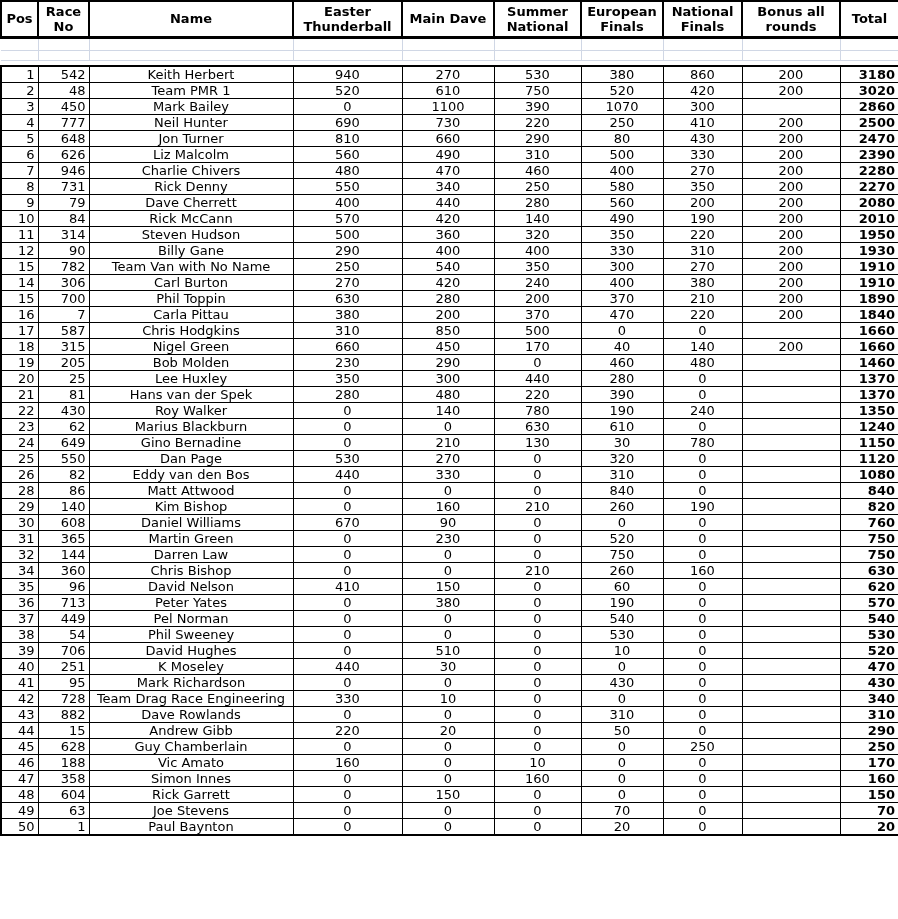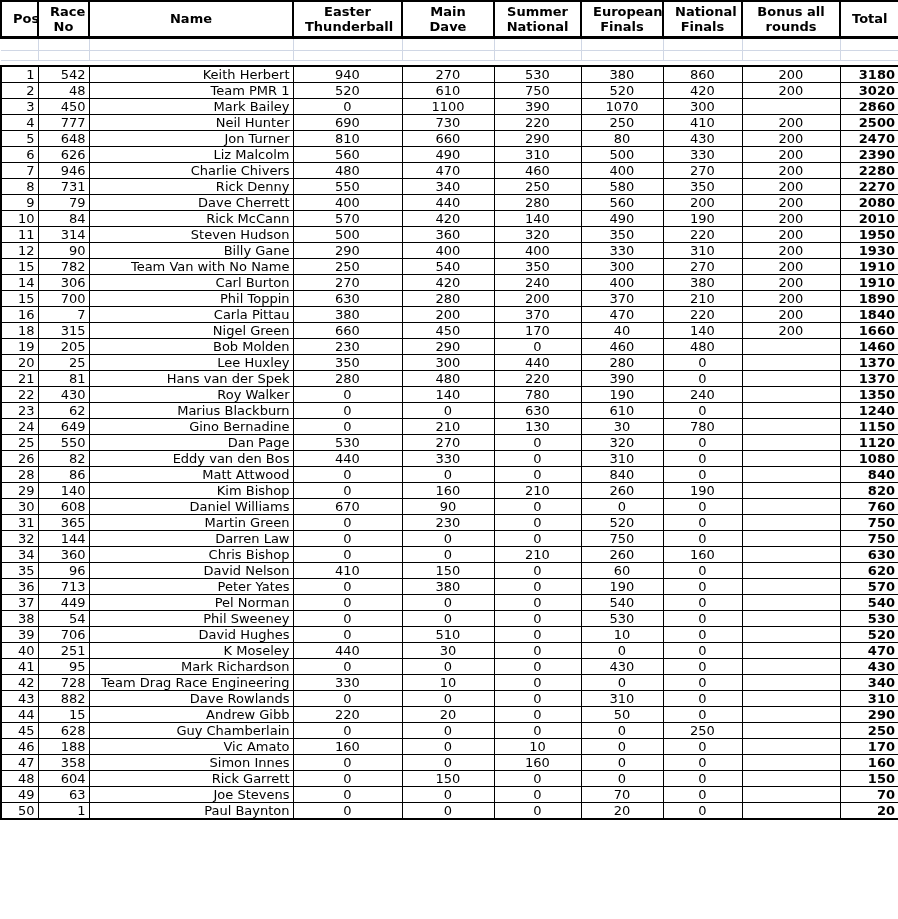--- a/index.html
+++ b/index.html
@@ -26,21 +26,21 @@
     border: 2px solid var(--border);
     border-bottom: 3px solid var(--border);
     background: var(--bg);
     font-size: 13px;
     font-weight: bold;
     text-align: center;
     vertical-align: middle;
     white-space: pre-line;
     line-height: 15px;
     height: 36px;
-    padding: 1px 11px;
+    padding: 1px 3px;
   }
   
   tbody.gap td {
     border-right: 1px solid var(--gridline);
     border-bottom: 1px solid var(--gridline);
     height: 13px;
     padding: 0;
   }
   tbody.gap tr.gap-row-2 td { height: 10px; }
   tbody.gap tr.strip-row td {
@@ -56,21 +56,21 @@
     padding: 0 3px;
     white-space: nowrap;
     overflow: hidden;
     vertical-align: middle;
     background: var(--bg);
   }
   tbody.data tr:first-child td { border-top: 2px solid var(--border); }
   tbody.data tr:last-child td  { border-bottom: 2px solid var(--border); }
   tbody.data td:first-child    { border-left: 2px solid var(--border); }
   tbody.data td:last-child     { border-right: 2px solid var(--border); font-weight: bold; }
-  .al-left   { text-align: right; }
+  .al-left   { text-align: center; }
   .al-right  { text-align: right; }
   .al-center { text-align: center; }
 </style>
 </head>
 <body>
 
 <div class="sheet">
   <table>
     <colgroup>
         <col style="width: 37px;">
@@ -329,20 +329,32 @@
           <td class="al-left">Carla Pittau</td>
           <td class="al-center">380</td>
           <td class="al-center">200</td>
           <td class="al-center">370</td>
           <td class="al-center">470</td>
           <td class="al-center">220</td>
           <td class="al-center">200</td>
           <td class="al-right">1840</td>
         </tr>
         <tr>
+          <td class="al-right">17</td>
+          <td class="al-right">587</td>
+          <td class="al-left">Chris Hodgkins</td>
+          <td class="al-center">310</td>
+          <td class="al-center">850</td>
+          <td class="al-center">500</td>
+          <td class="al-center">0</td>
+          <td class="al-center">0</td>
+          <td class="al-center"></td>
+          <td class="al-right">1660</td>
+        </tr>
+        <tr>
           <td class="al-right">18</td>
           <td class="al-right">315</td>
           <td class="al-left">Nigel Green</td>
           <td class="al-center">660</td>
           <td class="al-center">450</td>
           <td class="al-center">170</td>
           <td class="al-center">40</td>
           <td class="al-center">140</td>
           <td class="al-center">200</td>
           <td class="al-right">1660</td>

